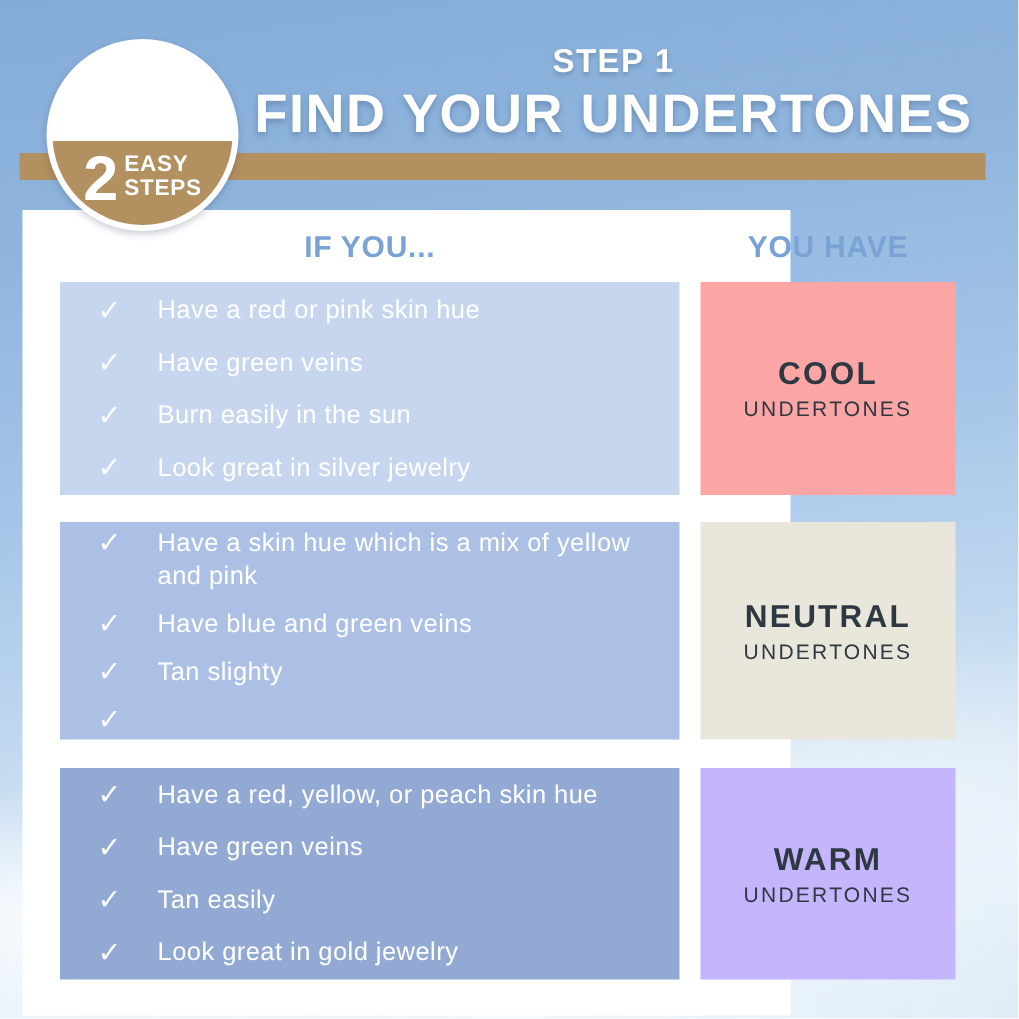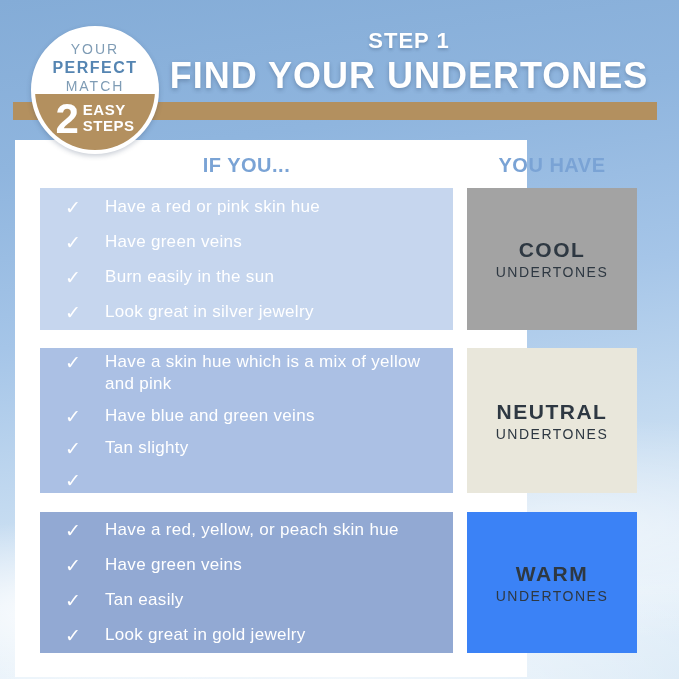--- a/index.html
+++ b/index.html
@@ -45,39 +45,34 @@
     display:flex;flex-direction:column;justify-content:center;gap:13px;box-sizing:border-box;padding-left:25px;}
   .row2 .listbox{gap:10px;}
   .row1 .listbox{background:#c6d6ee;}
   .row2 .listbox{background:#abc0e4;}
   .row3 .listbox{background:#92a9d3;}
   .item{display:flex;align-items:flex-start;color:#ffffff;}
   .check{font-family:"DejaVu Sans", sans-serif;width:26px;flex:0 0 26px;font-size:19px;font-weight:bold;line-height:22px;margin-right:14px;}
   .item-text{font-size:17px;line-height:22px;letter-spacing:0.3px;max-width:350px;}
   .resultbox{position:absolute;left:452px;top:0;bottom:0;width:170px;
     display:flex;flex-direction:column;align-items:center;justify-content:center;gap:2px;color:#2e3842;}
-  .row1 .resultbox{background:#a3a3a3;}
+  .row1 .resultbox{background:#fca5a5;}
   .row2 .resultbox{background:#e9e7db;}
-  .row3 .resultbox{background:#3b82f6;}
+  .row3 .resultbox{background:#c4b5fd;}
   .result-title{font-size:21px;font-weight:bold;letter-spacing:1.5px;}
   .result-subtitle{font-size:14px;letter-spacing:1.5px;}
 </style>
 </head>
 <body>
 
 <div class="stage">
 
   <div class="bar"></div>
 
   <div class="badge">
-    <div class="badge-top">
-      <div class="badge-your">YOUR</div>
-      <div class="badge-perfect">PERFECT</div>
-      <div class="badge-match">MATCH</div>
-    </div>
     <div class="badge-bottom">
       <div class="badge-num">2</div>
       <div class="badge-easysteps">
         <div class="badge-easy">EASY</div>
         <div class="badge-steps">STEPS</div>
       </div>
     </div>
   </div>
 
   <div class="titlebox">

